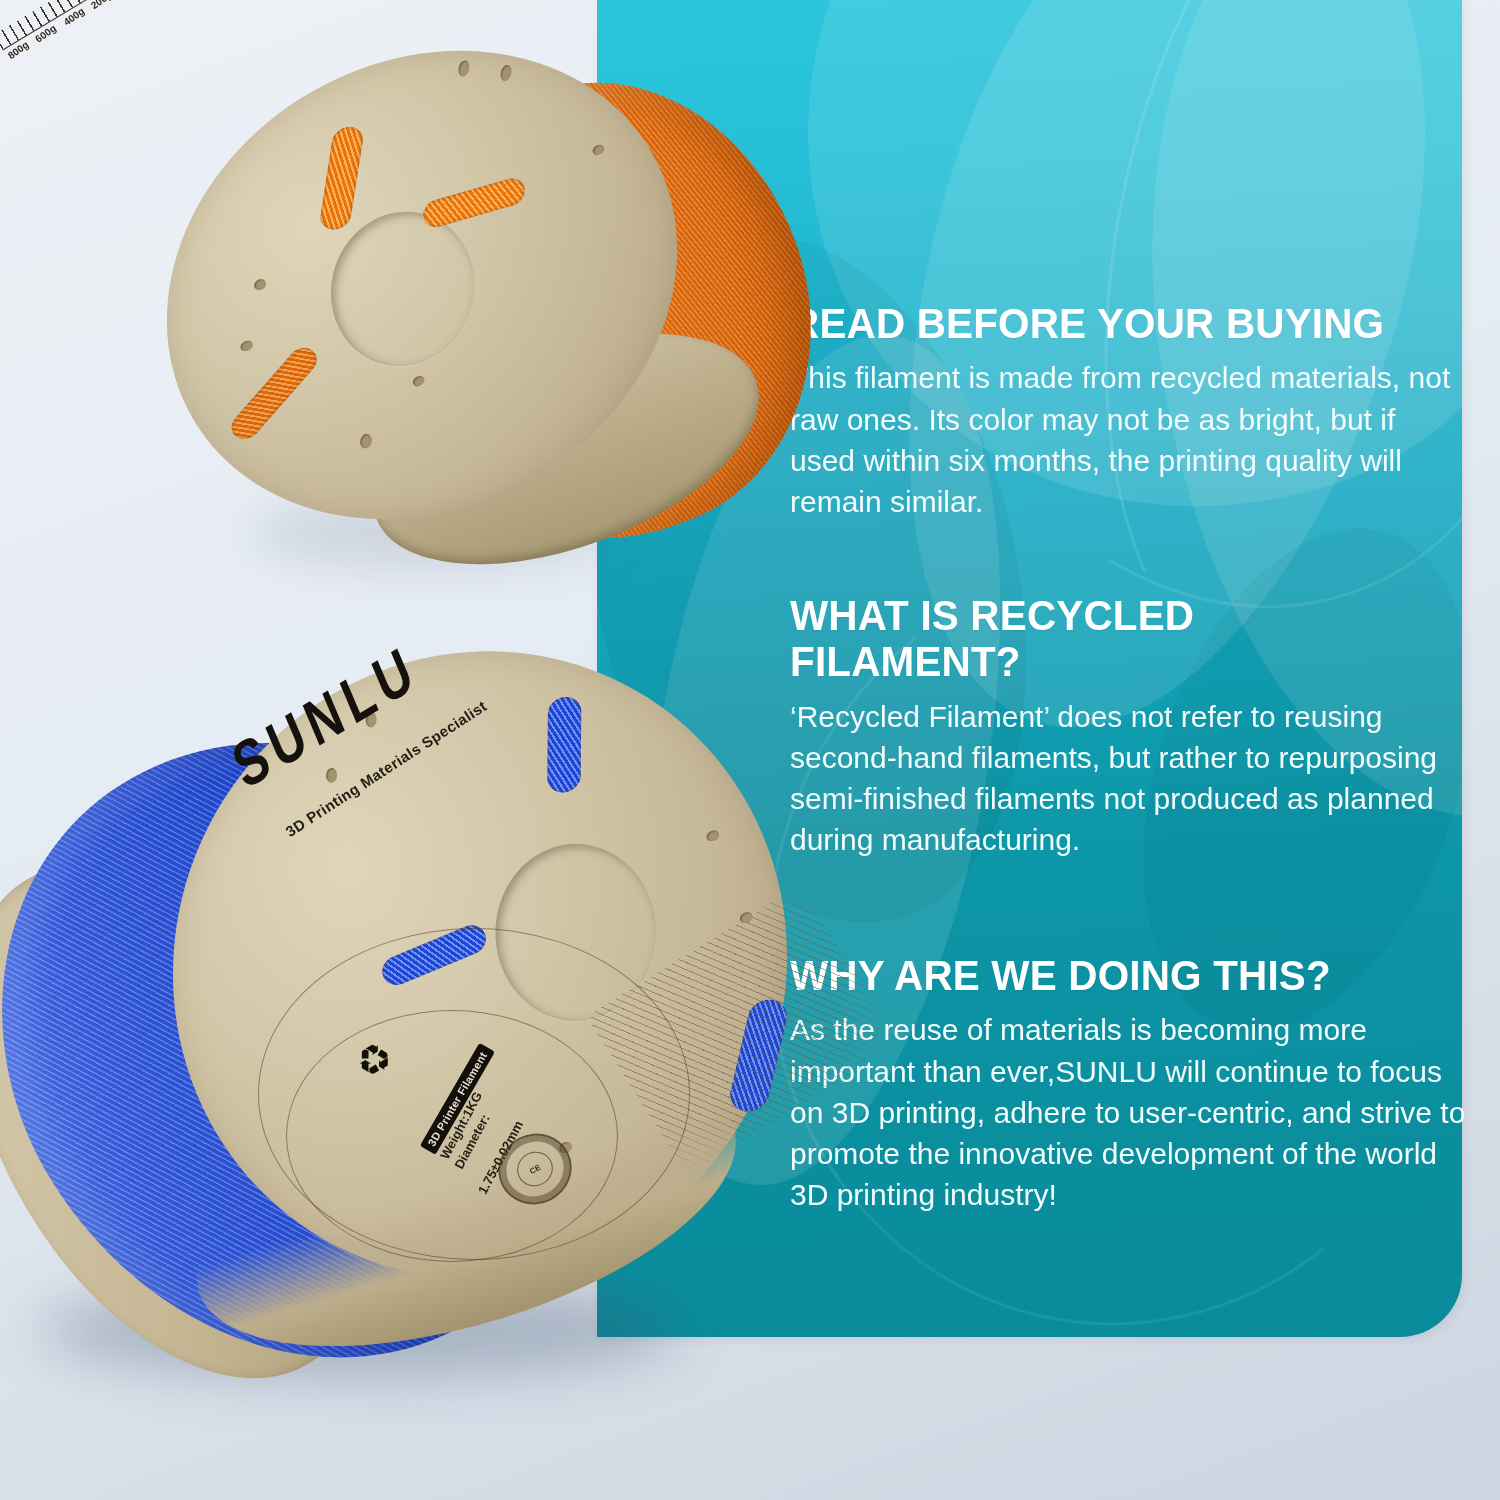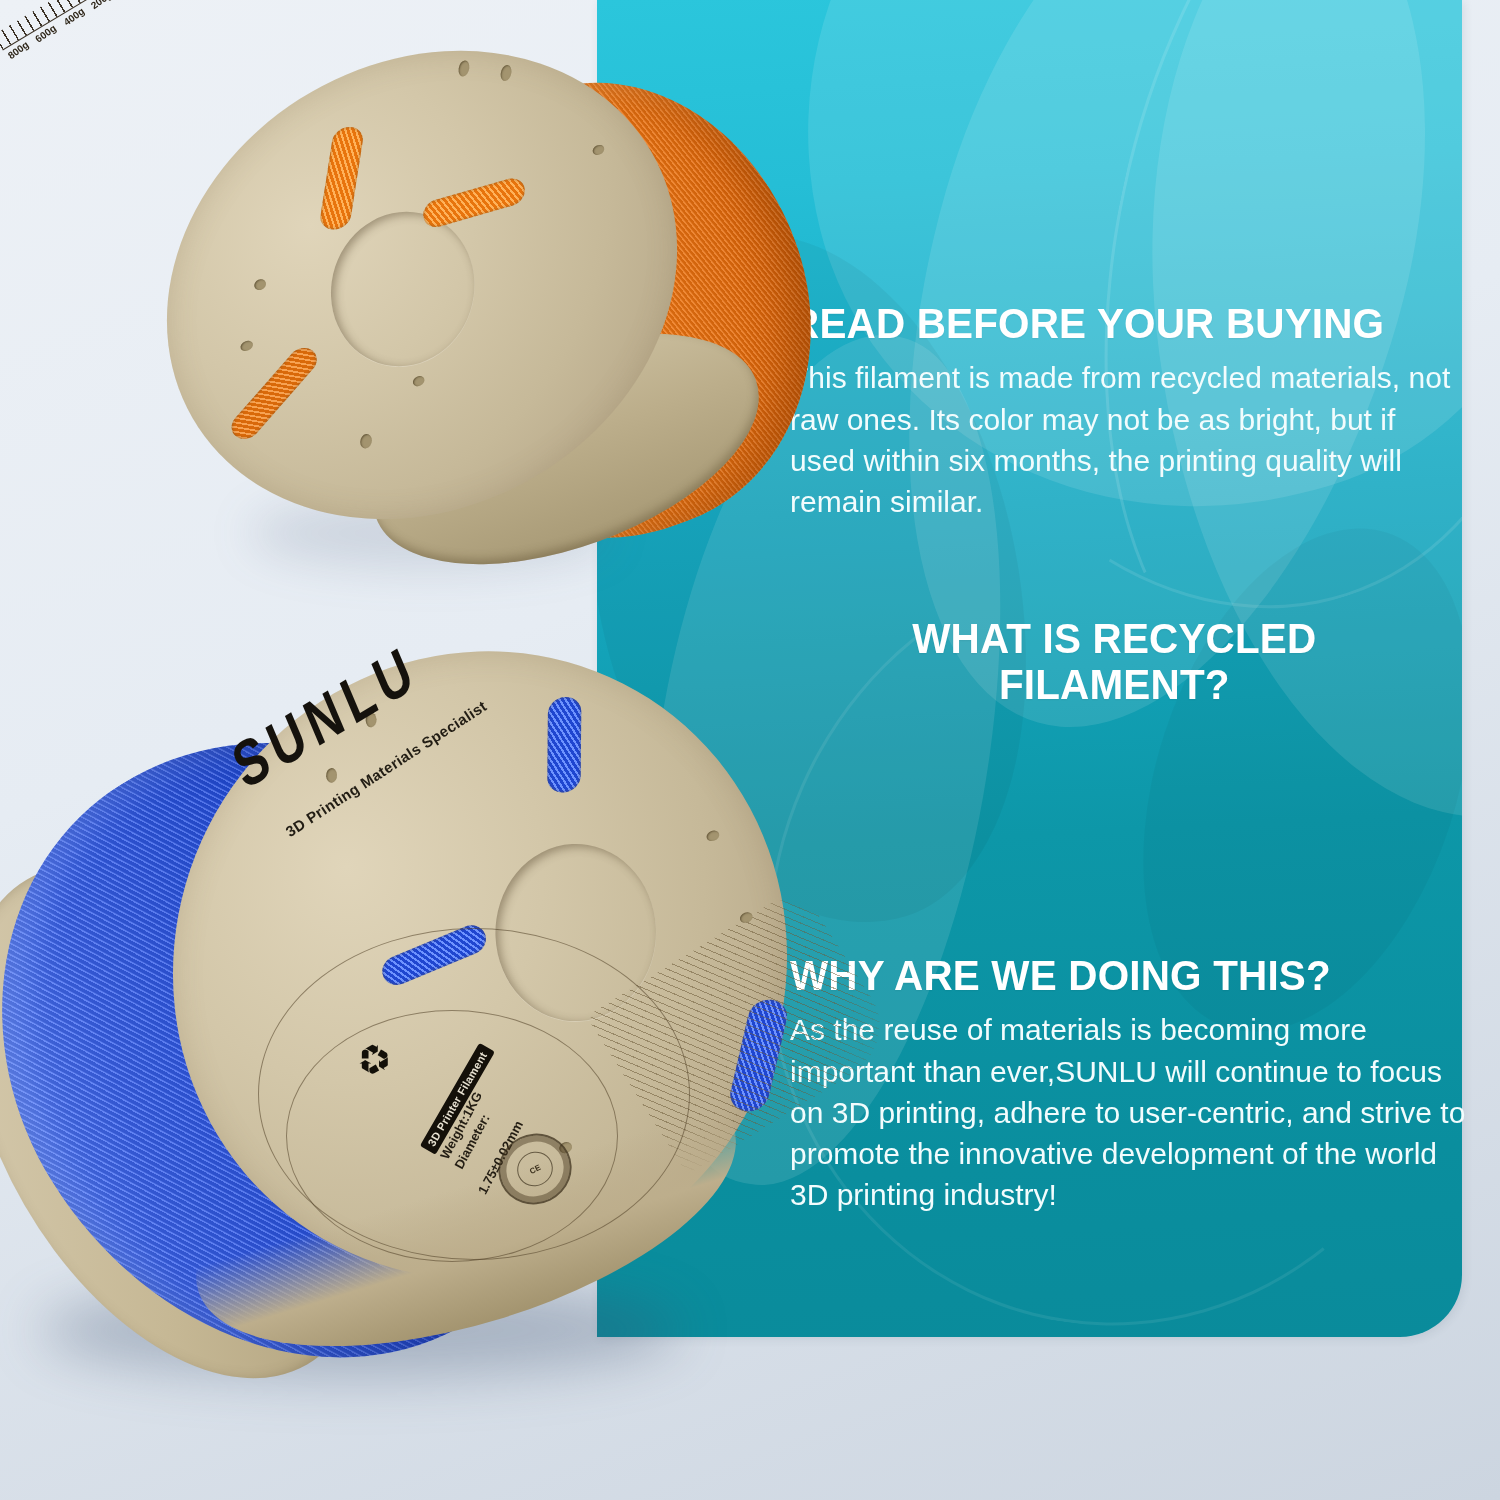--- a/index.html
+++ b/index.html
@@ -40,21 +40,21 @@
     color:#ffffff;font-weight:700;letter-spacing:.2px;margin:0;
     font-size:43px;line-height:1.08;
     transform:scaleX(.94);transform-origin:left center;
     text-shadow:0 1px 2px rgba(0,0,0,.06);
   }
   p.body{
     color:#f2fcfd;font-size:30px;line-height:1.37;margin:11px 0 0 0;font-weight:400;
     max-width:676px;
   }
   .b1{position:absolute;left:790px;top:300px;width:690px;}
-  .b2{position:absolute;left:790px;top:615px;width:690px;text-align:center;}
+  .b2{position:absolute;left:790px;top:592px;width:690px;}
   .b3{position:absolute;left:790px;top:952px;width:690px;}
   .b1 .head,.b2 .head,.b3 .head{white-space:pre-line;}
 
   
   .spool{position:absolute;}
   .disc{position:absolute;border-radius:50%;
     background:
       radial-gradient(ellipse at 34% 28%, #e0d5ba 0%, #d3c7a9 34%, #c6b999 62%, #b5a687 88%, #a79778 100%);
     box-shadow:inset 0 0 32px rgba(120,100,70,.20);}
   .disc .hub{position:absolute;border-radius:50%;
@@ -190,20 +190,21 @@
   </div>
 
   <div class="block b1" style="position:absolute;z-index:6;">
     <h2 class="head">READ BEFORE YOUR BUYING</h2>
     <p class="body">This filament is made from recycled materials, not raw ones. Its color may not be as bright, but if used within six months, the printing quality will remain similar.</p>
   </div>
 
   <div class="block b2" style="position:absolute;z-index:6;">
     <h2 class="head">WHAT IS RECYCLED
 FILAMENT?</h2>
+    <p class="body">‘Recycled Filament’ does not refer to reusing second-hand filaments, but rather to repurposing semi-finished filaments not produced as planned during manufacturing.</p>
   </div>
 
   <div class="block b3" style="position:absolute;z-index:6;">
     <h2 class="head">WHY ARE WE DOING THIS?</h2>
     <p class="body">As the reuse of materials is becoming more important than ever,SUNLU will continue to focus on 3D printing, adhere to user-centric, and strive to promote the innovative development of the world 3D printing industry!</p>
   </div>
 
   <div class="shadow" id="sh-orange"></div>
   <div class="spool" id="orange" style="z-index:7;">
     <div class="coil"></div>

